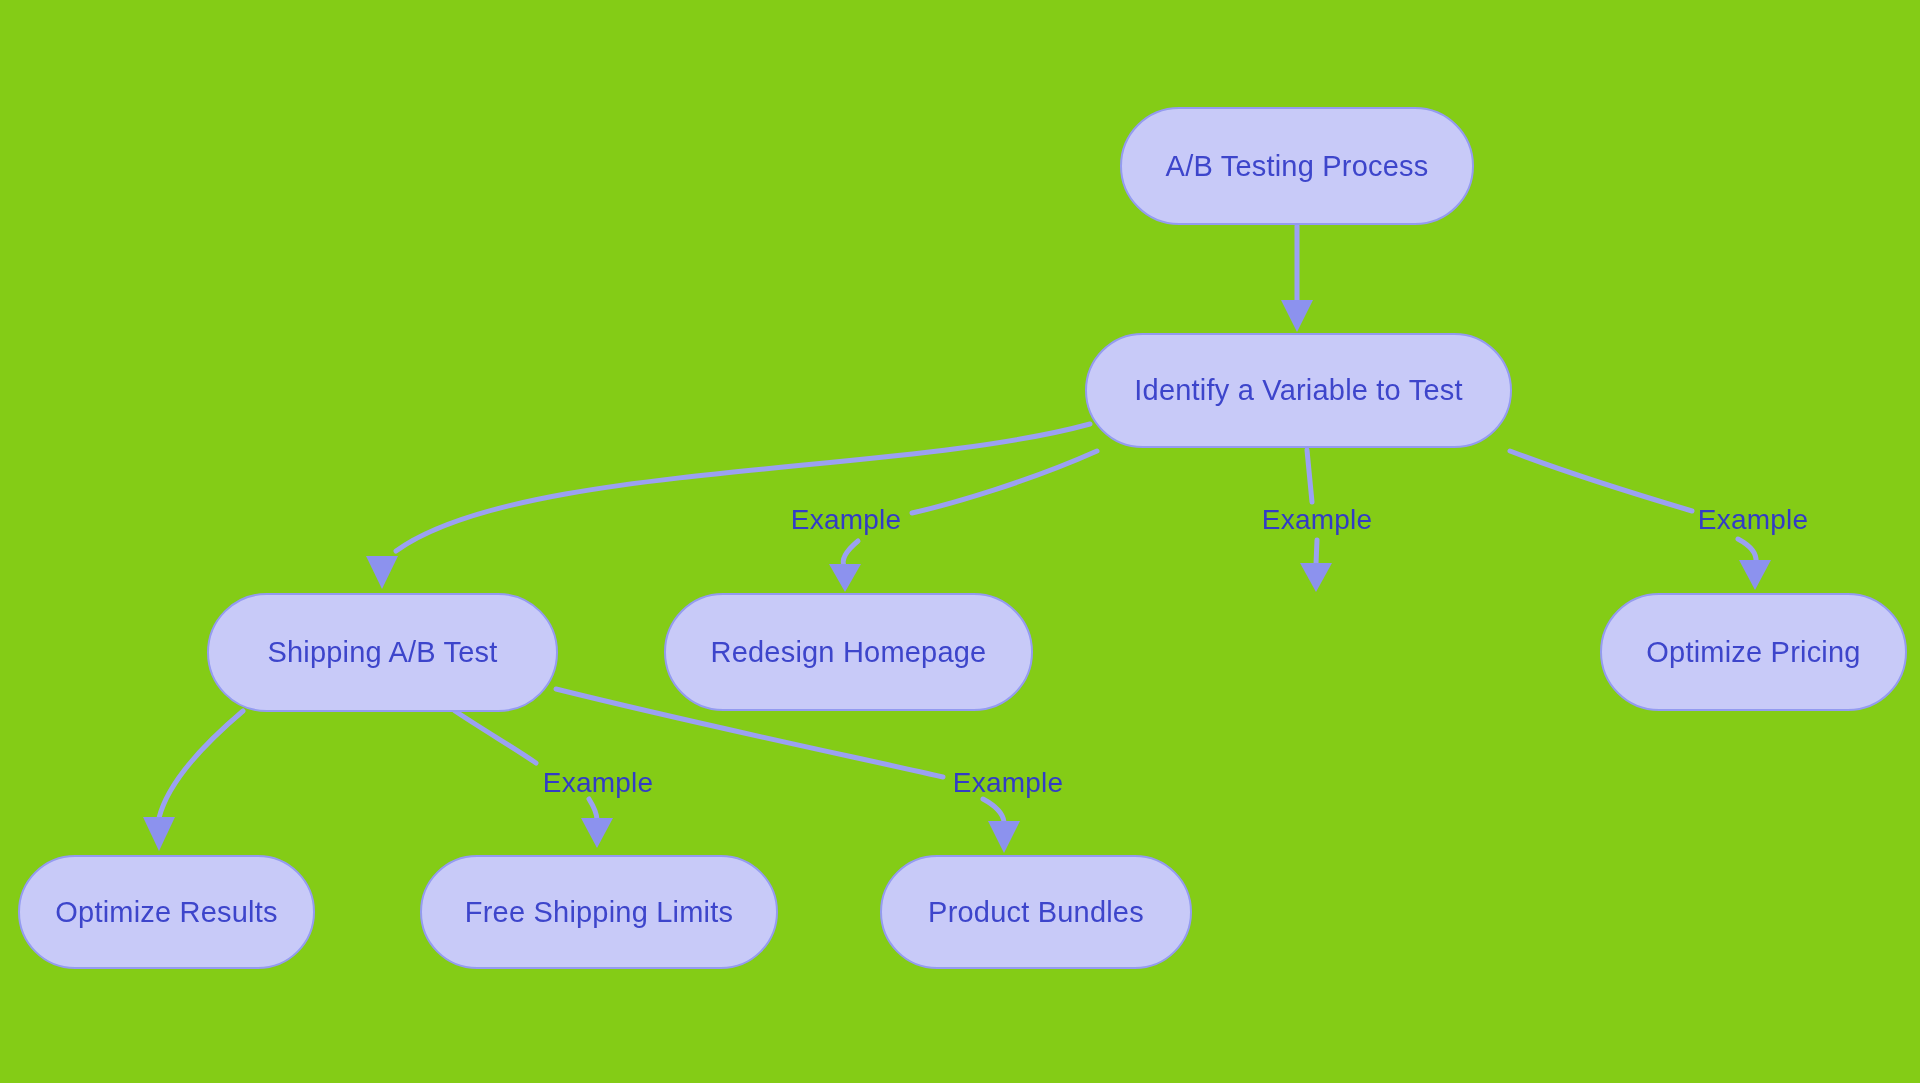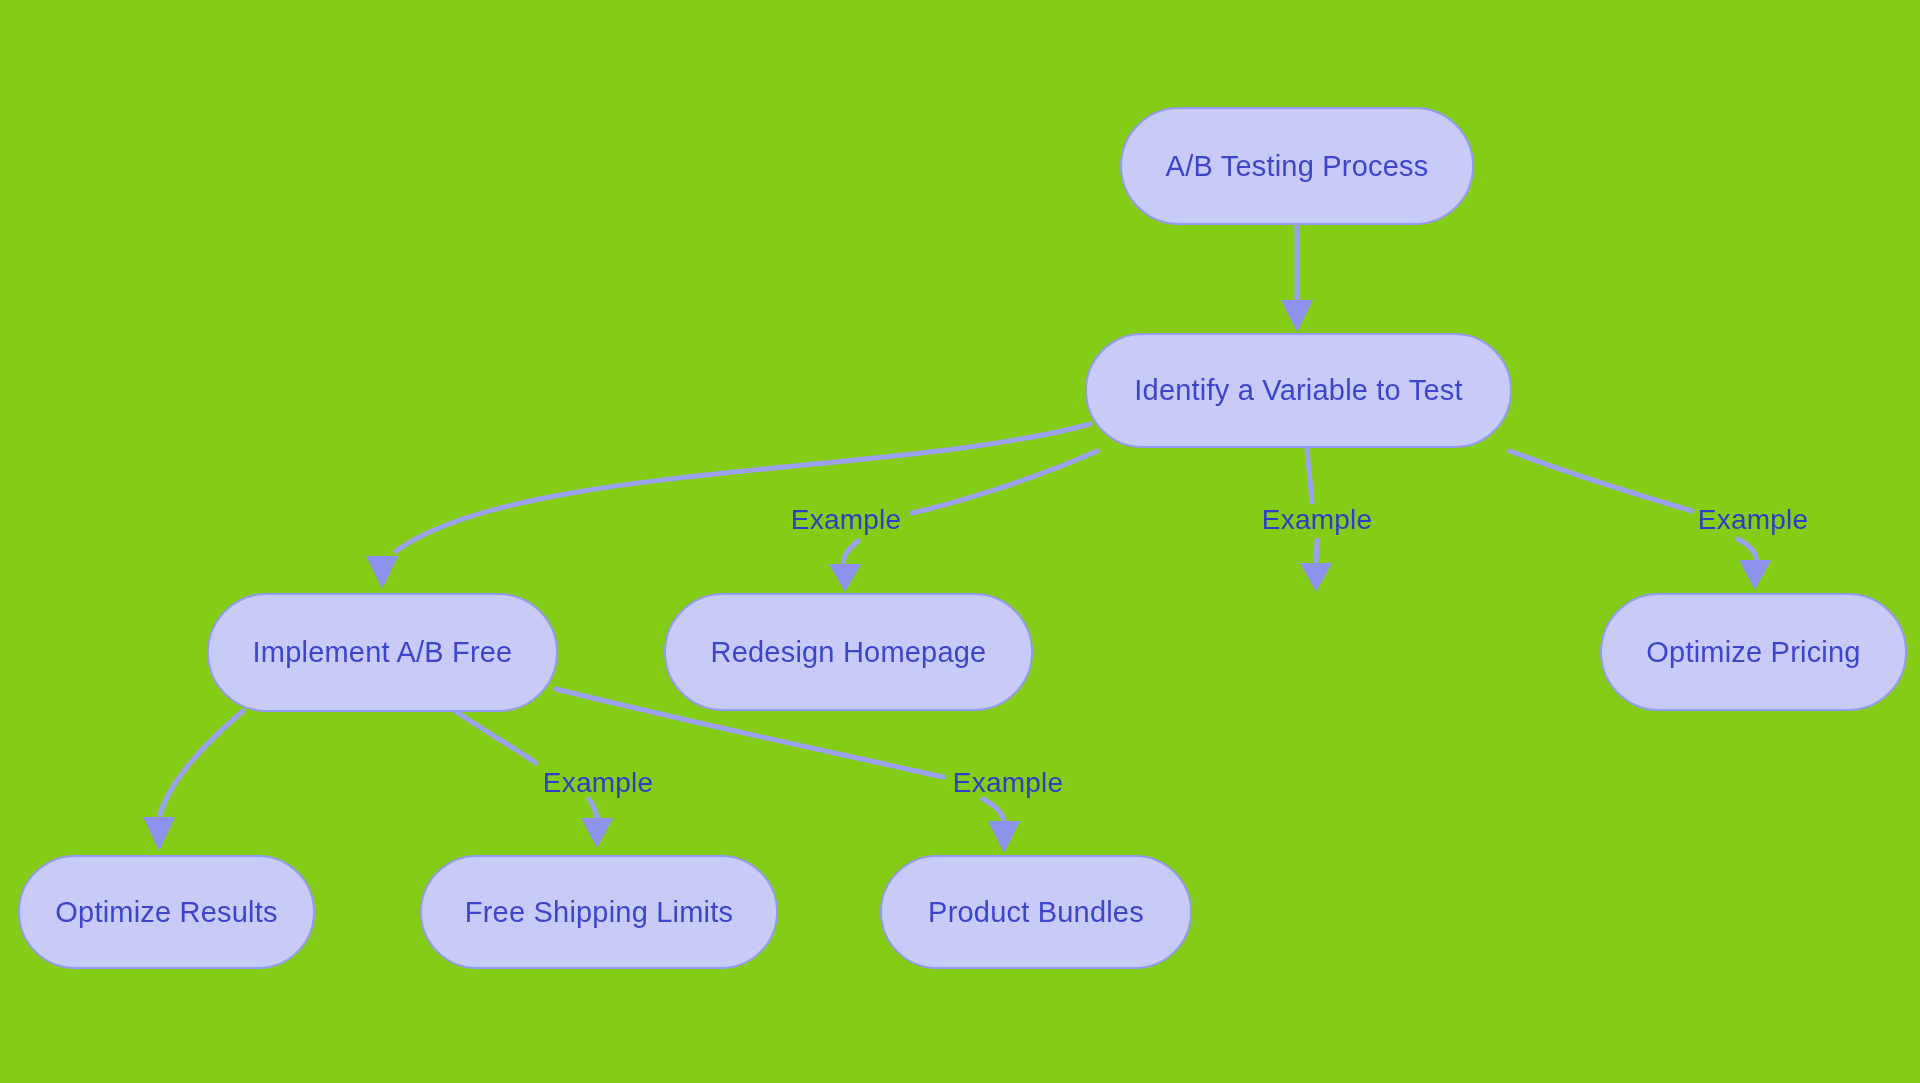--- a/index.html
+++ b/index.html
@@ -90,21 +90,21 @@
 
     <path class="edge" d="M556,689 C705,726 855,757 943,777"></path>
     <path class="edge" d="M983,799 C996,806 1003,813 1004,822"></path>
     <polygon class="arrowhead" points="988,821 1020,821 1004,853"></polygon>
   </svg>
 
   <div class="node" style="left:1120px; top:107px; width:354px; height:118px;">A/B Testing Process</div>
 
   <div class="node" style="left:1085px; top:333px; width:427px; height:115px;text-align:right;">Identify a Variable to Test</div>
 
-  <div class="node" style="left:207px; top:593px; width:351px; height:119px;">Implement A/B Free</div>
+  <div class="node" style="left:207px; top:593px; width:351px; height:119px;">Shipping A/B Test</div>
 
   <div class="node" style="left:664px; top:593px; width:369px; height:118px;">Redesign Homepage</div>
 
 
   <div class="node" style="left:1600px; top:593px; width:307px; height:118px;">Optimize Pricing</div>
 
   <div class="node" style="left:18px; top:855px; width:297px; height:114px;">Optimize Results</div>
 
   <div class="node" style="left:420px; top:855px; width:358px; height:114px;">Free Shipping Limits</div>
 

